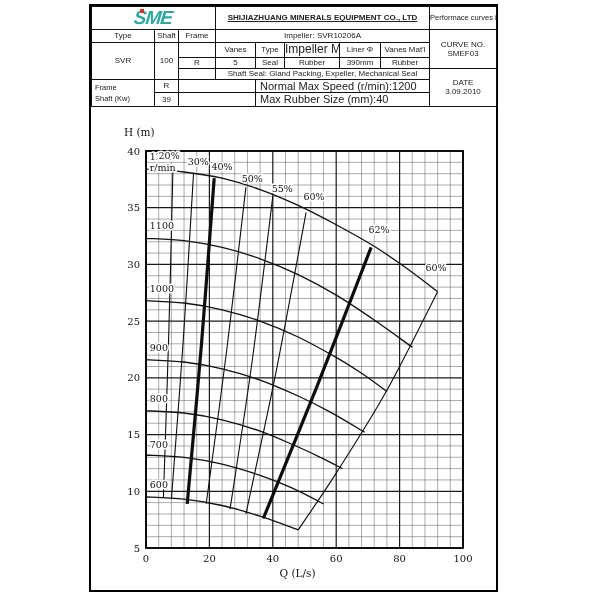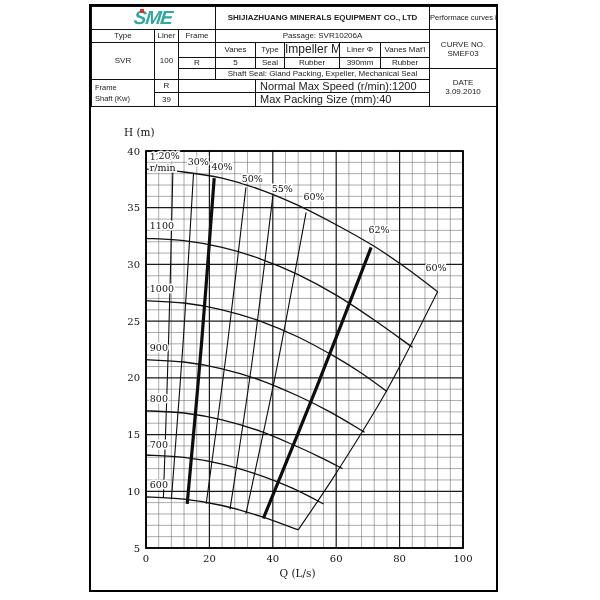--- a/index.html
+++ b/index.html
@@ -8,21 +8,21 @@
          border:2px solid #000;background:#fff;box-sizing:border-box;}
   table.hdr{border-collapse:collapse;table-layout:fixed;width:405px;margin:0;}
   table.hdr td{border:1px solid #111;font-size:8px;color:#222;text-align:center;
                vertical-align:middle;padding:0;overflow:hidden;white-space:nowrap;
                line-height:1.15;}
   td.left{text-align:left;padding-left:4px;}
   td.logo-cell{position:relative;}
   .logo-text{font-style:italic;font-weight:bold;font-size:19px;letter-spacing:-1px;
              display:inline-block;transform:skewX(-6deg);font-family:"Liberation Sans",sans-serif;}
   .logo-dot{position:absolute;width:4px;height:4px;left:48px;top:2px;}
-  td.company{font-weight:bold;font-size:8.5px;letter-spacing:0;}
+  td.company{font-weight:bold;font-size:8.5px;letter-spacing:0;text-decoration:underline;}
   .twoline{line-height:1.3;white-space:normal;}
   .kv{display:flex;justify-content:space-between;padding:0 42px 0 4px;font-size:11px;}
   .fr-label{display:block;text-align:left;padding-left:3px;font-size:7.5px;line-height:1.5;}
   .chart-wrap{position:absolute;left:0;top:94px;width:405px;height:490px;}
   svg text{font-family:"DejaVu Serif","Liberation Serif",serif;fill:#111;}
 </style>
 </head>
 <body>
 
 <div class="sheet">
@@ -43,23 +43,23 @@
         <tr style="height:22px">
       <td colspan="3" class="logo-cell">
         <span class="logo-text" style="color: rgb(47, 168, 162);">SME</span>
         <span class="logo-dot" style="background: rgb(214, 52, 39);"></span>
       </td>
       <td colspan="5" class="company">SHIJIAZHUANG MINERALS EQUIPMENT CO., LTD</td>
       <td class="twoline" style="font-size:7.5px">Performace curves in clear water</td>
     </tr>
     <tr style="height:13px">
       <td>Type</td>
-      <td>Liner</td>
+      <td>Shaft</td>
       <td>Frame</td>
-      <td colspan="5" class="left">Passage: SVR10206A</td>
+      <td colspan="5" class="left">Impeller: SVR10206A</td>
       <td rowspan="3" class="twoline">
         <span>CURVE NO.</span><br>
         <span>SMEF03</span>
       </td>
     </tr>
     <tr style="height:13px">
       <td rowspan="3">SVR</td>
       <td rowspan="3">100</td>
       <td></td>
       <td>Vanes</td>
@@ -96,21 +96,21 @@
           <span>Normal Max Speed (r/min):</span>
           <span>1200</span>
         </span>
       </td>
     </tr>
     <tr style="height:12px">
       <td>39</td>
       <td colspan="2"></td>
       <td colspan="4">
         <span class="kv">
-          <span>Max Packing Size (mm):</span>
+          <span>Max Rubber Size (mm):</span>
           <span>40</span>
         </span>
       </td>
     </tr>
   </tbody>
     </table>
 
   <div class="chart-wrap">
     <svg id="chart-svg" width="405" height="490">
         <g>

